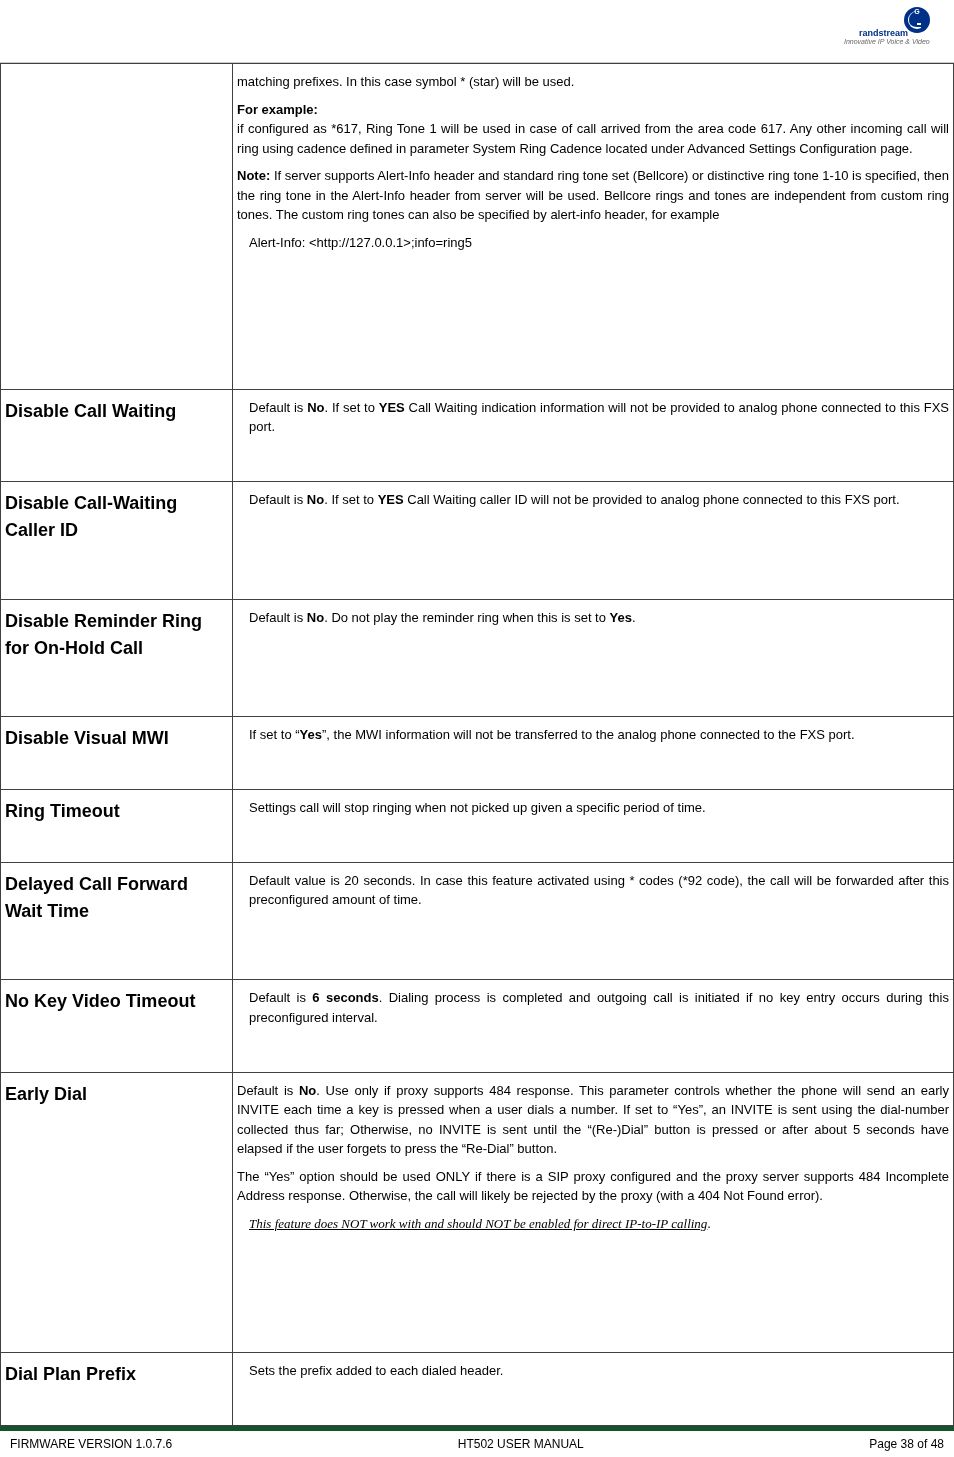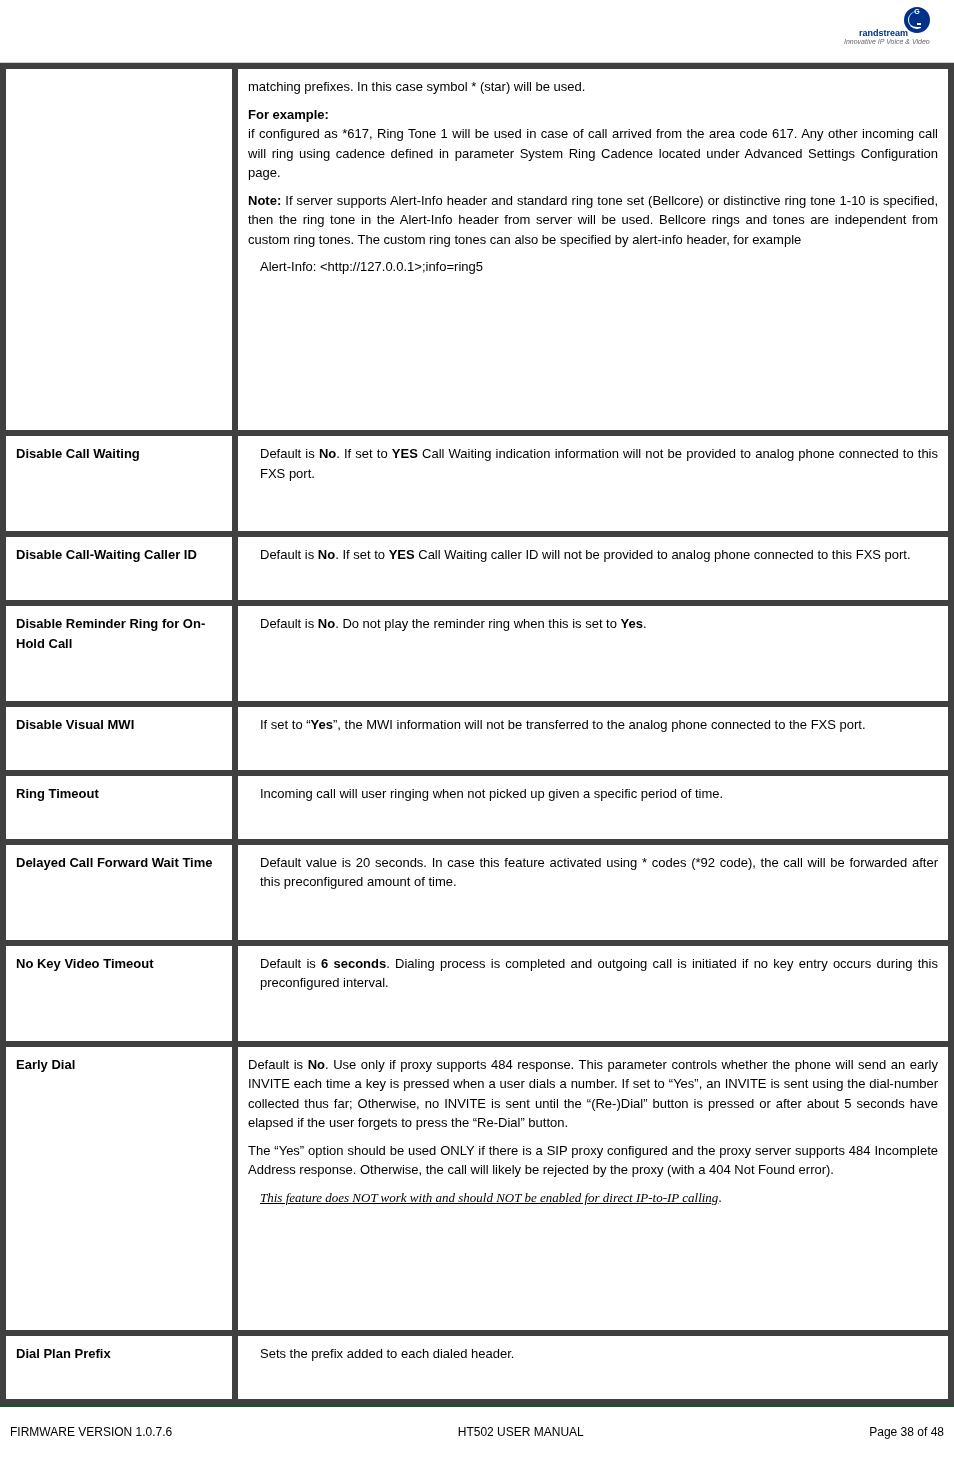--- a/index.html
+++ b/index.html
@@ -31,49 +31,49 @@
     .logo-svg {
       width: 110px;
       height: 44px;
     }
     .main-table {
       width: 100%;
       border-collapse: collapse;
       flex: 1;
     }
     .main-table td {
-      border: 6px solid #404040;
+      border: 1px solid #404040;
       vertical-align: top;
-      padding: 8px 10px;
+      padding: 8px 4px;
       line-height: 1.5;
     }
     .label-cell {
       width: 232px;
       font-weight: bold;
-      font-size: 13px;
+      font-size: 18px;
     }
     .content-cell {
       font-size: 13px;
       text-align: justify;
     }
     .content-cell p {
       margin-bottom: 8px;
     }
     .content-cell p:last-child {
       margin-bottom: 0;
       margin-left: 12px;
     }
     .bold { font-weight: bold; }
     .italic { font-style: italic; font-family: Liberation Serif, serif; }
     .underline { text-decoration: underline; }
     .footer {
-      border-top: 2px solid #14532d;
+      border-top: 5px solid #14532d;
       display: flex;
       justify-content: space-between;
-      padding: 18px 10px;
+      padding: 6px 10px;
       font-size: 12px;
       gap: 20px;
     }
   </style>
 </head>
 <body>
 
 <div class="page-wrapper">
 
   <div class="header">
@@ -130,21 +130,21 @@
       <tr>
         <td class="label-cell">Disable Visual MWI</td>
         <td class="content-cell">
           <p>If set to “<span class="bold">Yes</span>”, the MWI information will not be transferred to the analog phone connected to the FXS port.</p>
         </td>
       </tr>
 
       <tr>
         <td class="label-cell">Ring Timeout</td>
         <td class="content-cell">
-          <p>Incoming call will user ringing when not picked up given a specific period of time.</p>
+          <p>Settings call will stop ringing when not picked up given a specific period of time.</p>
         </td>
       </tr>
 
       <tr>
         <td class="label-cell">Delayed Call Forward Wait Time</td>
         <td class="content-cell">
           <p>Default value is 20 seconds. In case this feature activated using * codes (*92 code), the call will be forwarded after this preconfigured amount of time.</p>
         </td>
       </tr>
 

